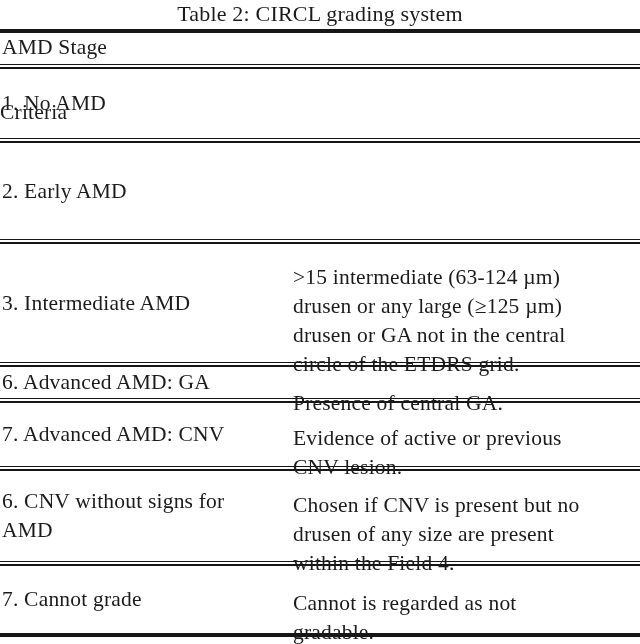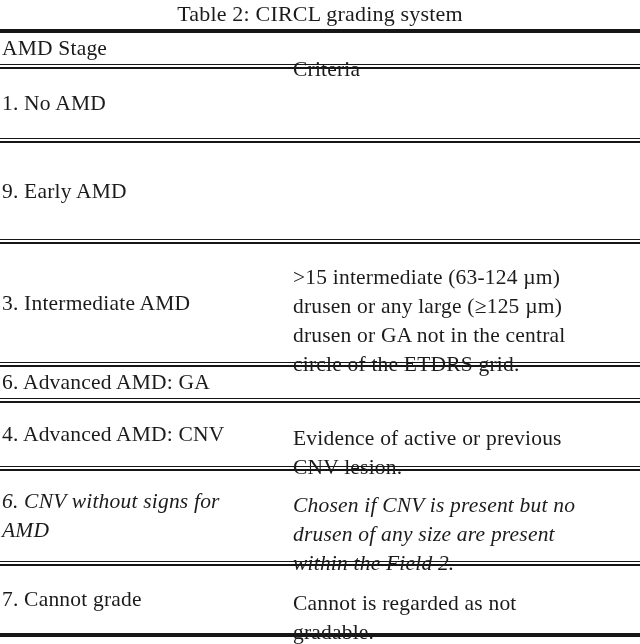--- a/index.html
+++ b/index.html
@@ -51,27 +51,27 @@
   }
   .cell-stage {
     width: 293px;
     padding: 0 22px 0 2px;
   }
   .cell-criteria {
     flex: 1;
     padding: 0 1px 0 0;
     margin-top: 36px;
   }
-  .row-header   { height: 31px; }
+  .row-header   { height: 31px; flex-direction: column; }
   .row-r1       { height: 69px; }
   .row-r2       { height: 96px; }
   .row-r3       { height: 118px; }
   .row-r4       { height: 31px; }
   .row-r5       { height: 63px; }
-  .row-r6       { height: 90px; font-style: italic; }
+  .row-r6       { height: 90px; }
   .row-r7       { height: 67px; }
 </style>
 </head>
 <body>
 
 <div class="page">
 
   <div class="caption">Table 2: CIRCL grading system</div>
 
   <div class="rule-heavy"></div>
@@ -83,55 +83,56 @@
 
   <div class="rule-double"></div>
 
   <div class="row row-r1">
     <div class="cell cell-stage">1. No AMD</div>
   </div>
 
   <div class="rule-double"></div>
 
   <div class="row row-r2">
-    <div class="cell cell-stage">9. Early AMD</div>
+    <div class="cell cell-stage">2. Early AMD</div>
   </div>
 
   <div class="rule-double"></div>
 
   <div class="row row-r3">
     <div class="cell cell-stage">3. Intermediate AMD</div>
     <div class="cell cell-criteria">&gt;15 intermediate (63-124 µm)
 drusen or any large (≥125 µm)
 drusen or GA not in the central
 circle of the ETDRS grid.</div>
   </div>
 
   <div class="rule-double"></div>
 
   <div class="row row-r4">
     <div class="cell cell-stage">6. Advanced AMD: GA</div>
+    <div class="cell cell-criteria">Presence of central GA.</div>
   </div>
 
   <div class="rule-double"></div>
 
   <div class="row row-r5">
-    <div class="cell cell-stage">4. Advanced AMD: CNV</div>
+    <div class="cell cell-stage">7. Advanced AMD: CNV</div>
     <div class="cell cell-criteria">Evidence of active or previous
 CNV lesion.</div>
   </div>
 
   <div class="rule-double"></div>
 
   <div class="row row-r6">
     <div class="cell cell-stage">6. CNV without signs for
 AMD</div>
     <div class="cell cell-criteria">Chosen if CNV is present but no
 drusen of any size are present
-within the Field 2.</div>
+within the Field 4.</div>
   </div>
 
   <div class="rule-double"></div>
 
   <div class="row row-r7">
     <div class="cell cell-stage">7. Cannot grade</div>
     <div class="cell cell-criteria">Cannot is regarded as not
 gradable.</div>
   </div>
 

